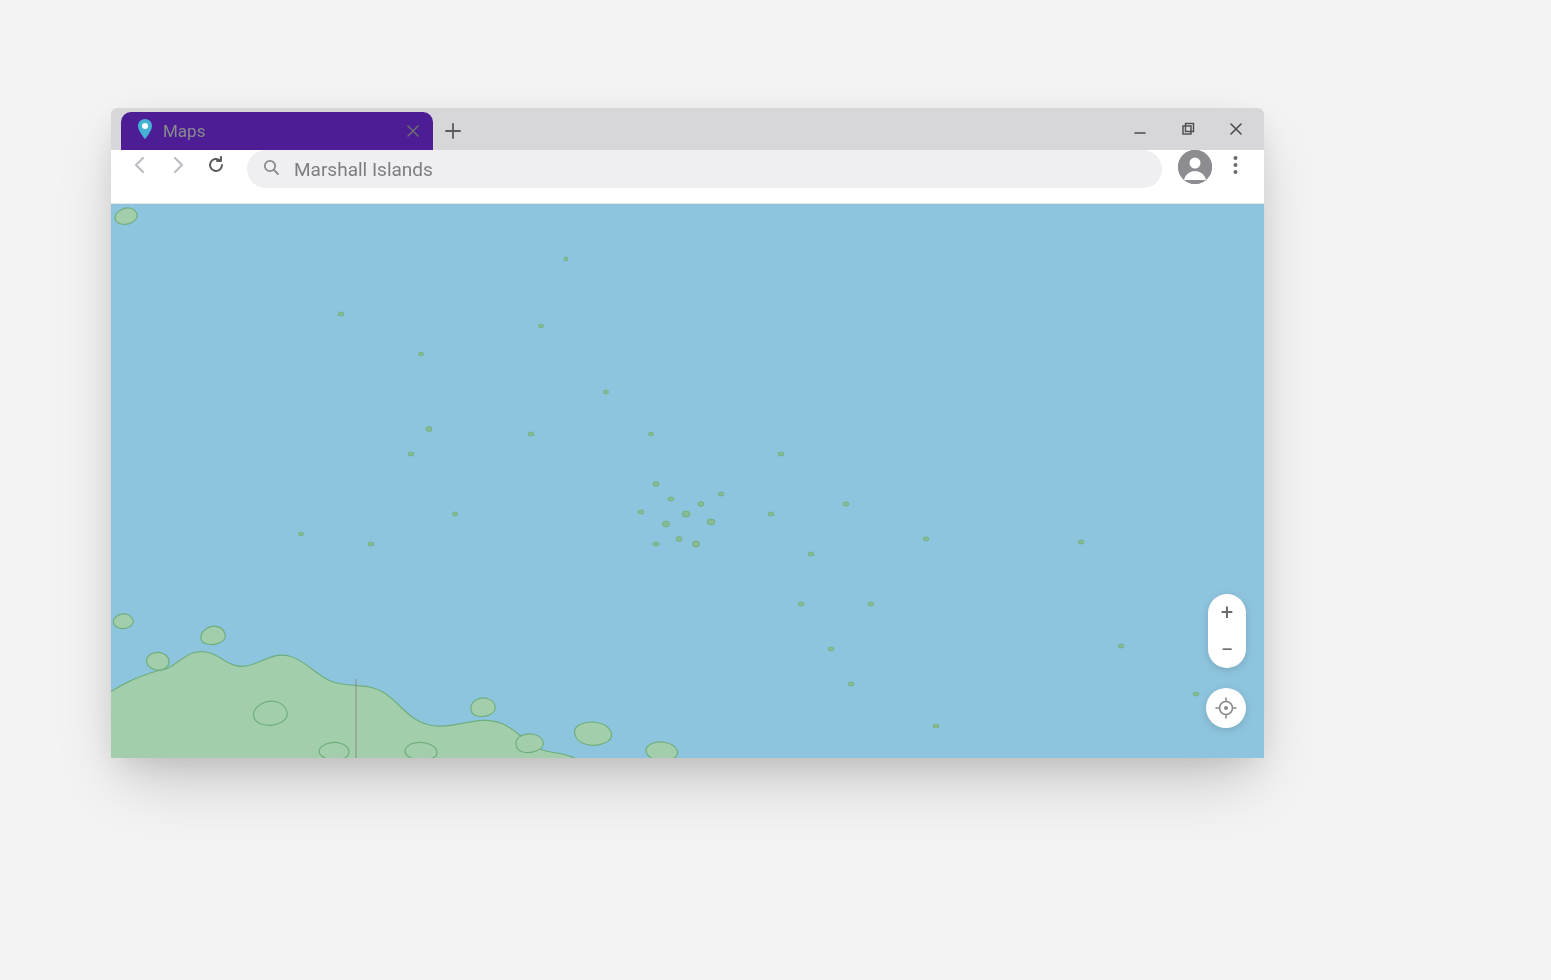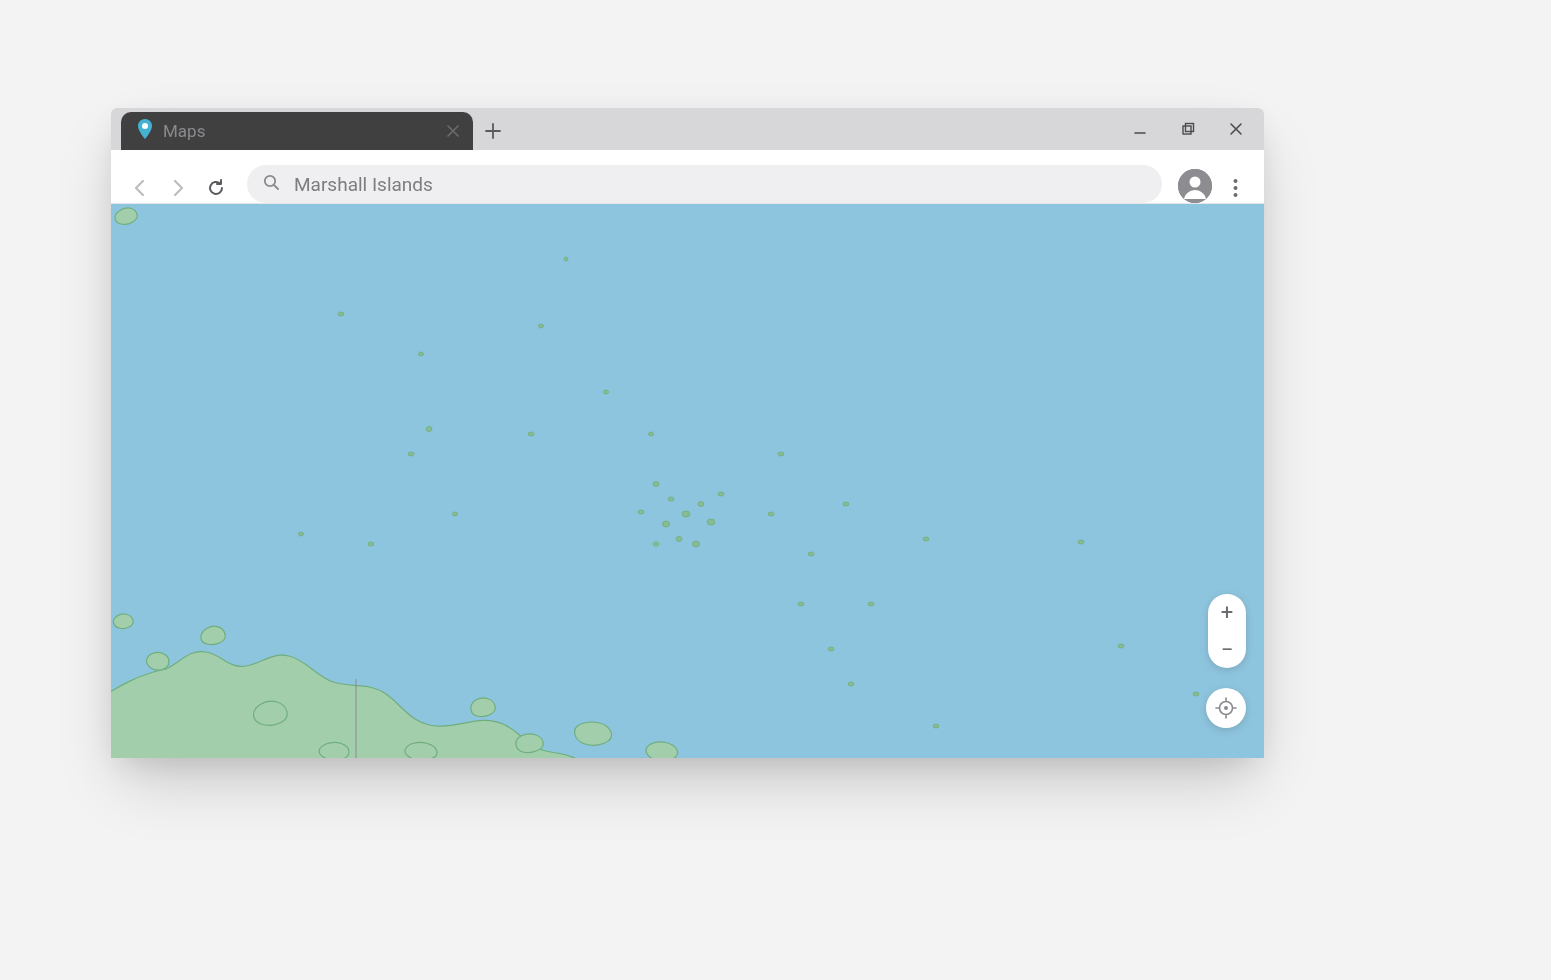--- a/index.html
+++ b/index.html
@@ -29,22 +29,22 @@
     height: 42px;
     background: #d7d7da;
     display: flex;
     align-items: flex-end;
     padding-left: 10px;
     position: relative;
     border-radius: 6px 6px 0 0;
   }
   .tab {
     height: 38px;
-    width: 352px;
-    background: #404040;
+    width: 312px;
+    background: #4c1d95;
     border-radius: 10px 10px 0 0;
     display: flex;
     align-items: center;
     padding: 0 10px 0 16px;
     gap: 10px;
     position: relative;
   }
   .tab-title {
     color: #8a8a8f;
     font-size: 17px;
@@ -75,21 +75,21 @@
     width: 48px; height: 42px;
     display: flex; align-items: center; justify-content: center;
     color: #4b4b50;
     cursor: pointer;
   }
   
   .toolbar {
     height: 54px;
     background: #fff;
     display: flex;
-    align-items: flex-end;
+    align-items: flex-start;
     padding: 0 14px;
     gap: 8px;
     border-bottom: 1px solid #e5e5e8;
   }
   .nav-btn {
     width: 30px; height: 30px;
     display: flex; align-items: center; justify-content: center;
     color: #bdbdc2;
   }
   .nav-btn.enabled { color: #5a5a5f; cursor: pointer; }

